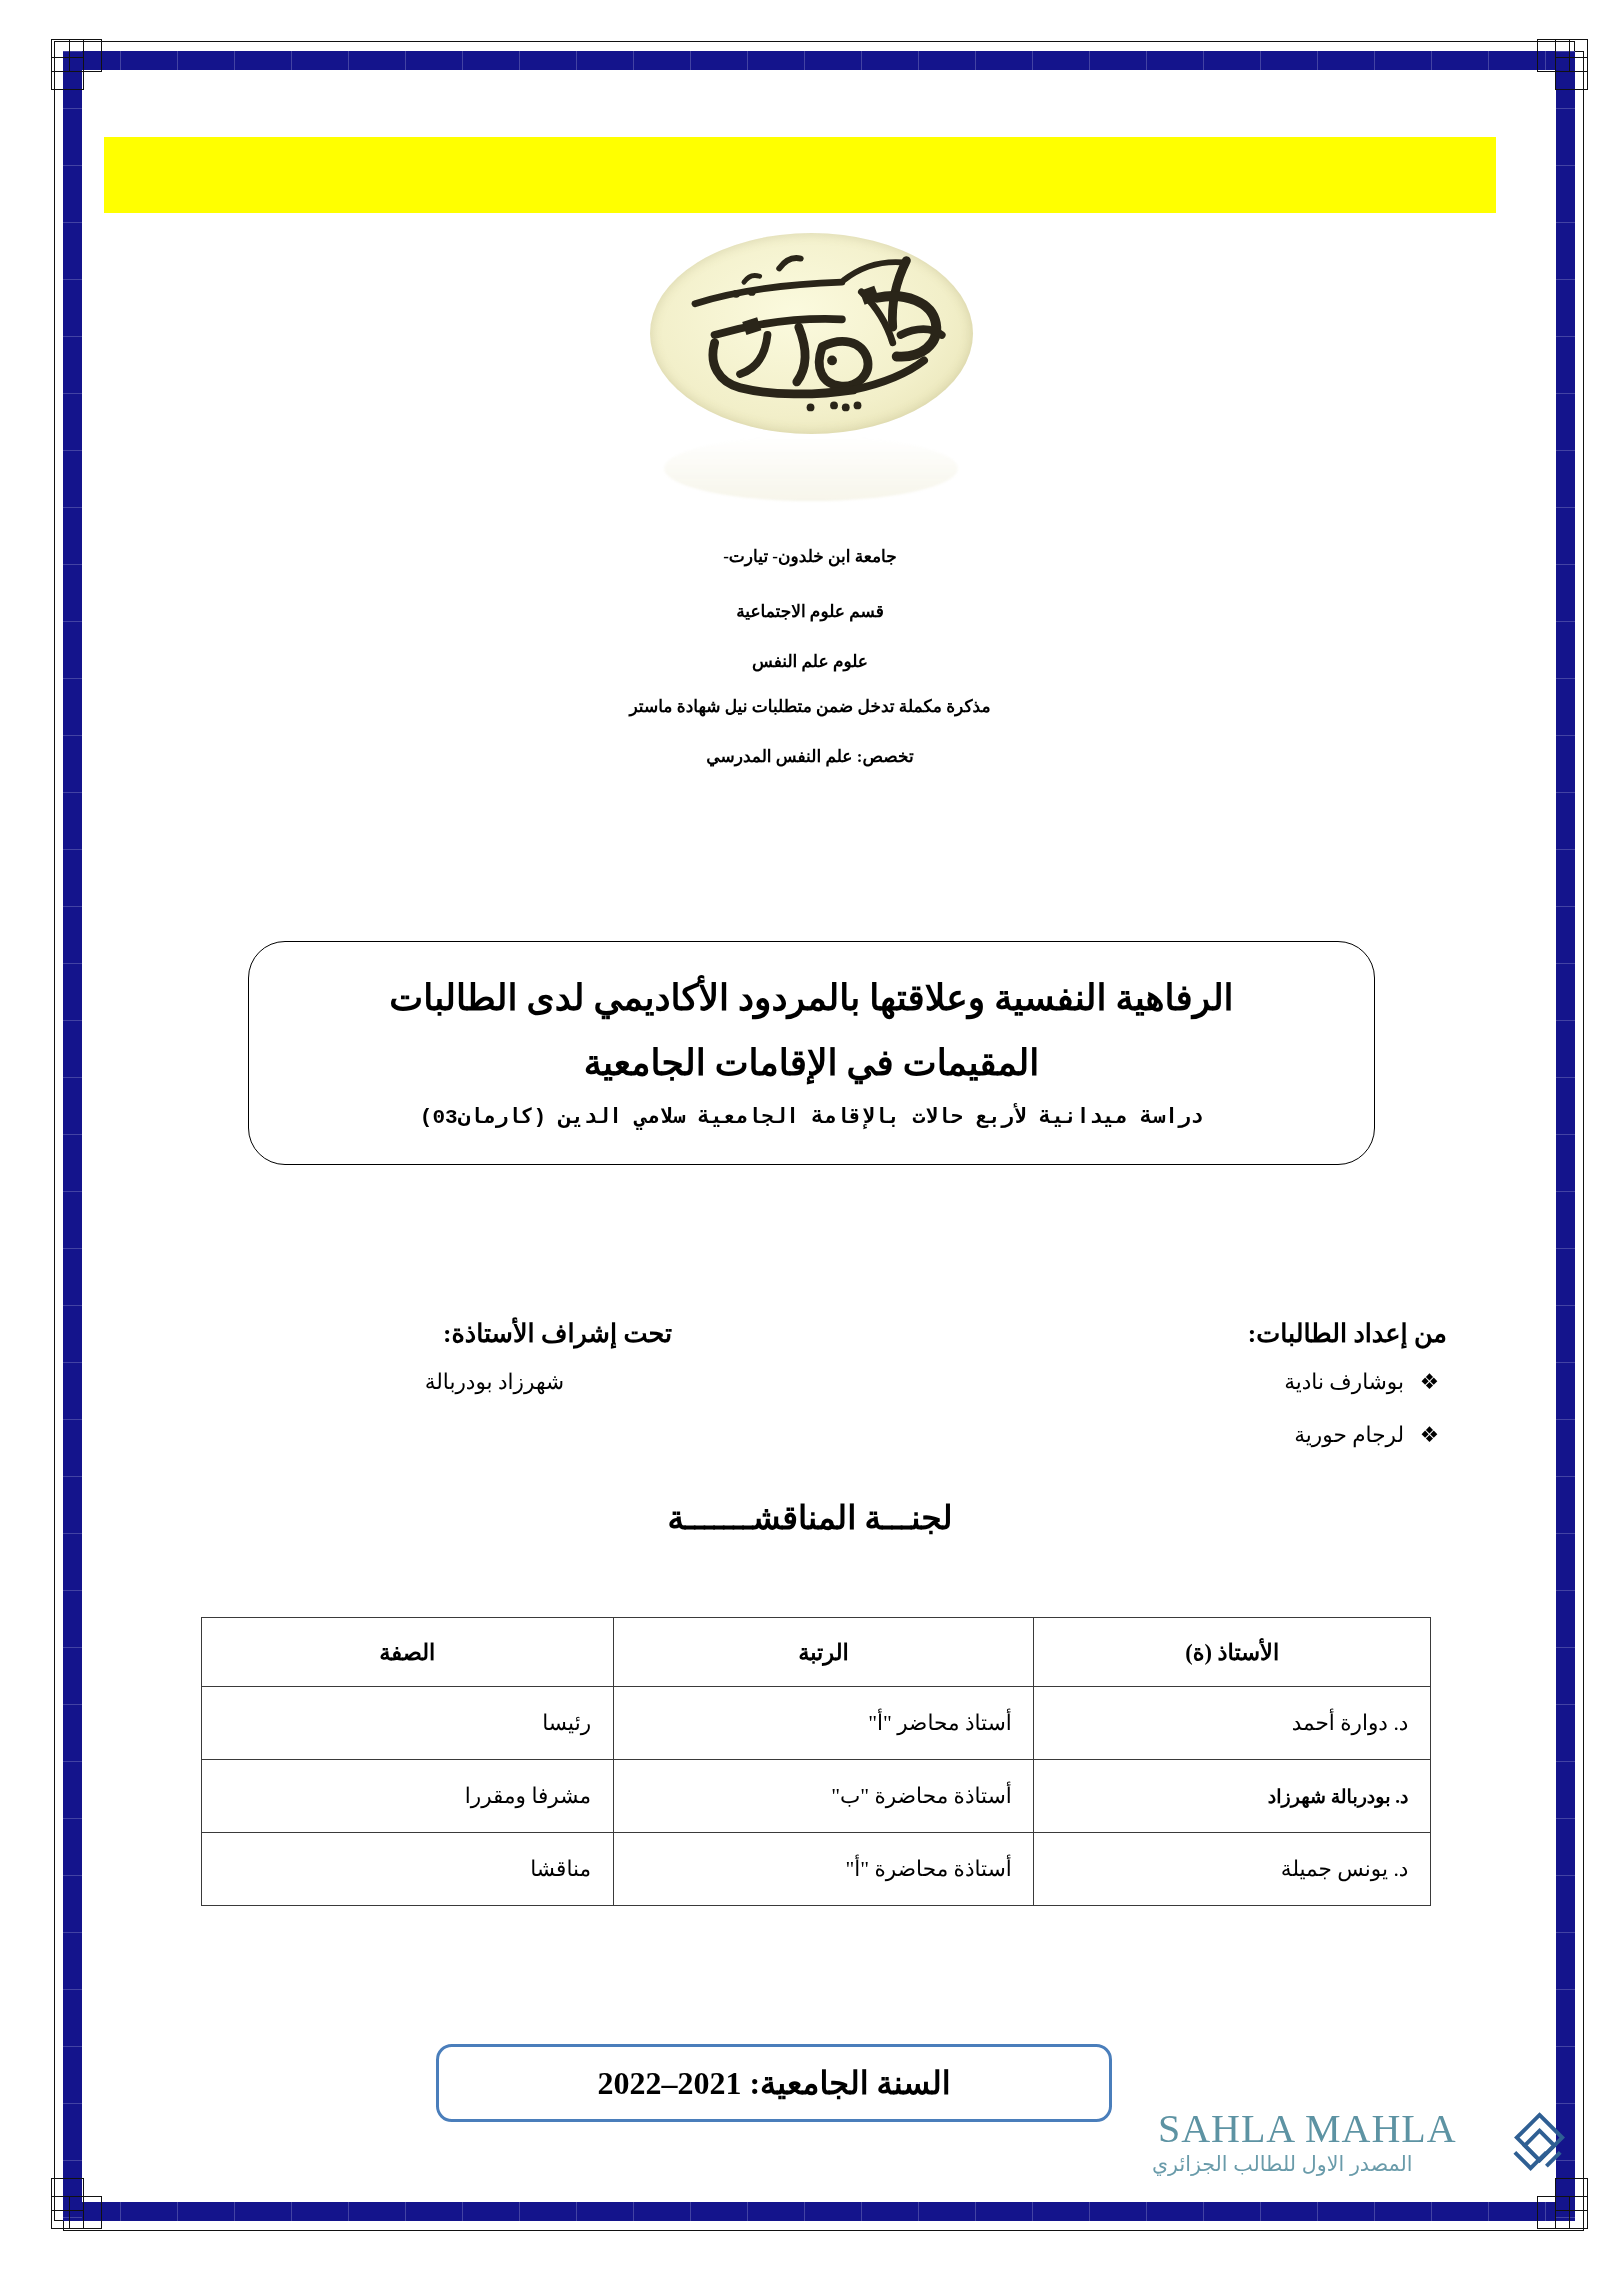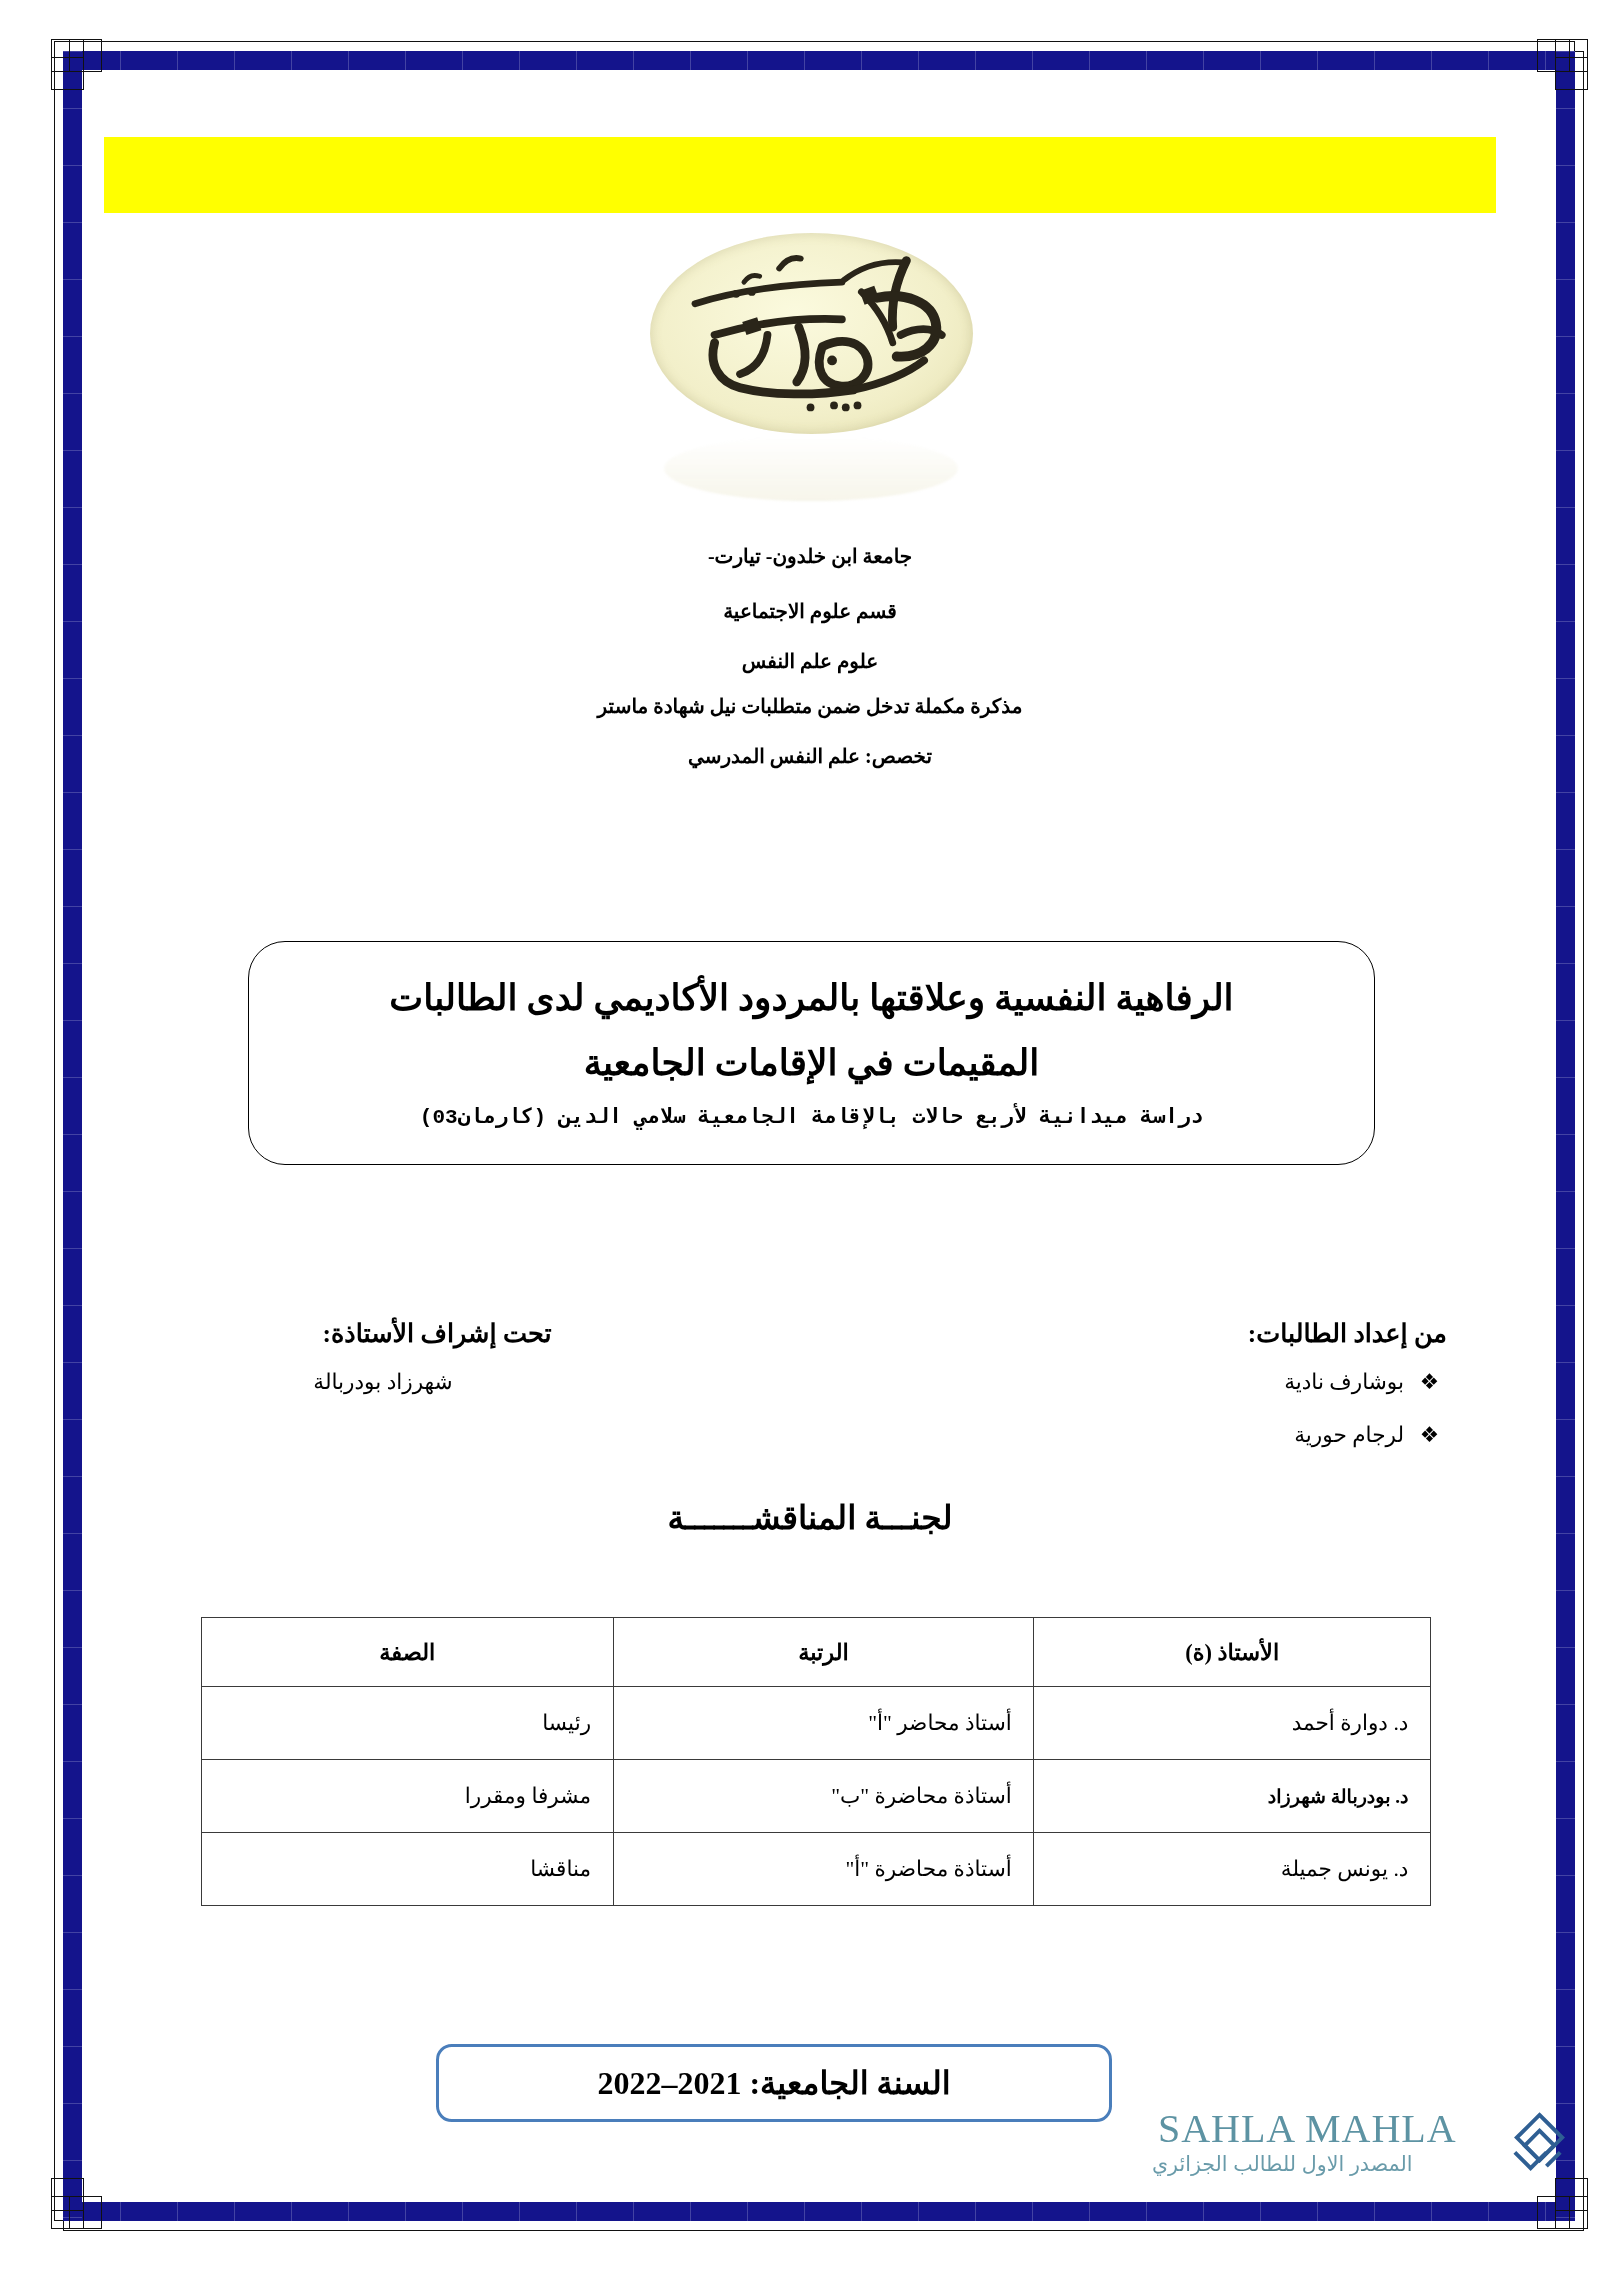--- a/index.html
+++ b/index.html
@@ -109,21 +109,21 @@
   
   .header-block {
     position: absolute;
     left: 124px; top: 529px;
     width: 1372px;
     text-align: center;
   }
   .hdr-line {
     font-family: "Liberation Serif", "DejaVu Serif", serif;
     font-weight: bold;
-    font-size: 20px;
+    font-size: 17px;
     line-height: 55px;
     color: #000;
   }
   .hdr-line.tight { line-height: 45px; }
 
   
   .title-box {
     position: absolute;
     left: 248px; top: 941px;
     width: 1127px; height: 224px;
@@ -153,21 +153,21 @@
     position: absolute;
     left: 124px; top: 1311px;
     width: 1372px;
     height: 186px;
   }
   .credits-col {
     position: absolute;
     top: 0;
   }
   .credits-right { right: 49px; text-align: right; width: 470px; }
-  .credits-left  { left: 78px;  text-align: center; width: 470px; }
+  .credits-left  { left: 78px;  text-align: right; width: 470px; }
   .credit-heading {
     font-family: "Liberation Serif", "DejaVu Serif", serif;
     font-weight: bold;
     font-size: 25.5px;
     line-height: 45px;
   }
   .credit-item {
     font-family: "Liberation Serif", "DejaVu Serif", serif;
     font-size: 21.6px;
     line-height: 53px;

